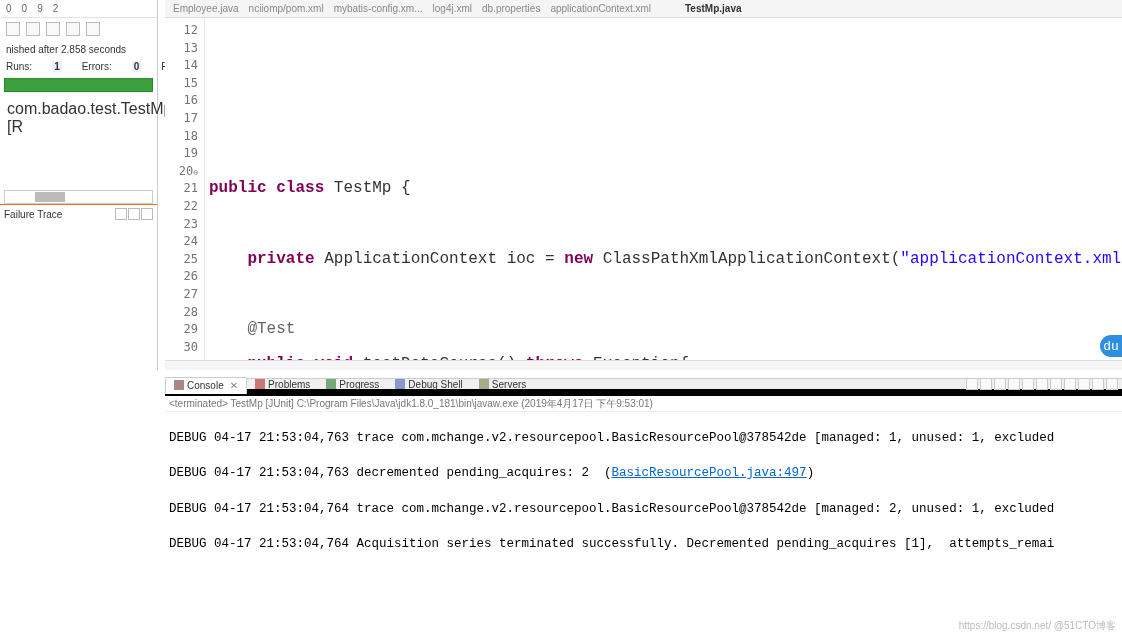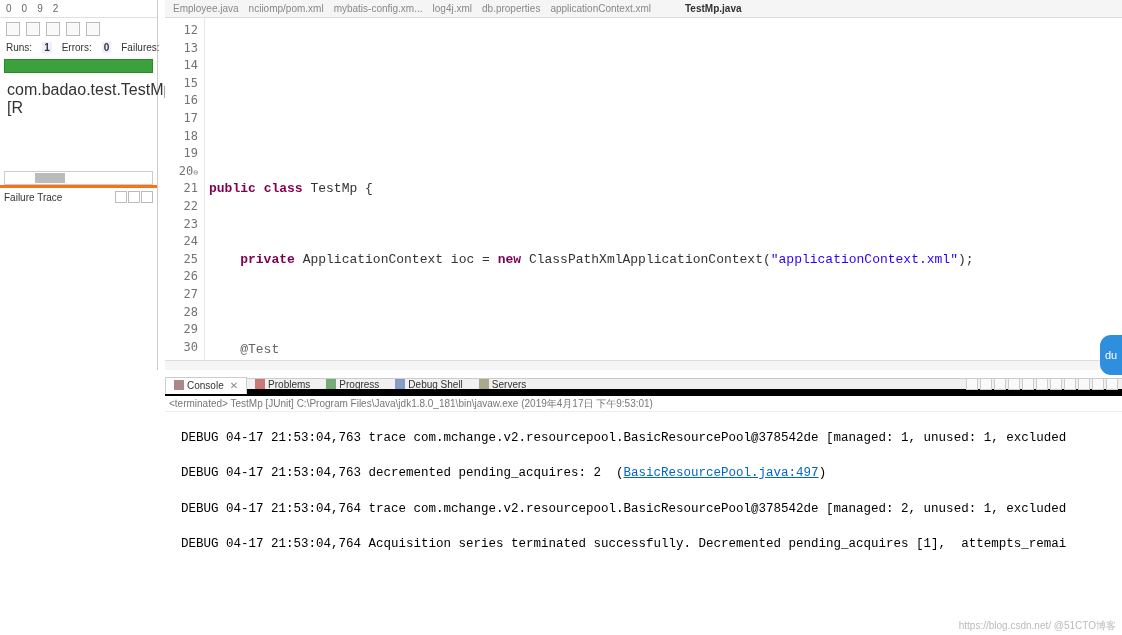--- a/index.html
+++ b/index.html
@@ -9,60 +9,60 @@
 .editor-tabs { position:absolute; top:0; left:165px; right:0; height:18px; background:#f5f5f5; border-bottom:1px solid #ddd; display:flex; gap:10px; padding-left:8px; color:#888; font-size:10px; align-items:center; overflow:hidden; }
 .editor-tabs .tab { white-space:nowrap; }
 .editor-tabs .tab.active { color:#333; font-weight:bold;margin-left:24px; }
 
 
 .left-panel { position:absolute; left:0; top:0; width:158px; height:370px; border-right:1px solid #ccc; background:#fff; }
 .left-toolbar1 { height:18px; border-bottom:1px solid #e0e0e0; display:flex; align-items:center; gap:10px; padding:0 6px; color:#666; font-size:10px; }
 .left-toolbar2 { height:22px; display:flex; align-items:center; gap:6px; padding:2px 6px; }
 .left-toolbar2 .ico { width:14px; height:14px; border:1px solid #bbb; background:#f9f9f9; }
 .finish-line { padding:4px 6px; font-size:10px; color:#333; }
-.stat-line { padding:2px 6px; font-size:10px; color:#333; display:flex; gap:10px; }
+.stat-line { padding:2px 6px; font-size:10px; color:#333; display:flex; gap:20px; }
 .stat-line .val { font-weight:bold; background:#eef; padding:0 2px; }
 .progress-bar { margin:4px 4px; height:14px; background:#3ca03c; border:1px solid #2a8a2a; }
 .tree { padding:4px 4px; font-size:16px; }
 .tree .node { display:flex; align-items:center; gap:3px; }
 .tree .ico { width:12px; height:10px; background:#6a9; }
 .scroller-pad { margin-top:50px; height:14px; border:1px solid #ccc; margin-left:4px; margin-right:4px; position:relative; }
 .scroller-pad .thumb { position:absolute; left:30px; top:1px; width:30px; height:10px; background:#bbb; }
-.failure-header { padding:3px 4px; border-top:3px solid #f97316; display:flex; align-items:center; justify-content:space-between; font-size:10px; }
+.failure-header { padding:3px 4px; border-top:1px solid #f97316; display:flex; align-items:center; justify-content:space-between; font-size:10px; }
 .failure-header .btns { display:flex; gap:1px; }
 .failure-header .btns span { width:12px; height:12px; border:1px solid #bbb; }
 
 
 .editor-area { position:absolute; left:165px; top:18px; right:0; height:350px; background:#fff; display:flex; }
 .gutter { width:40px; background:#fff; border-right:1px solid #e8e8e8; text-align:right; padding-right:6px; padding-top:4px; font-family:Consolas,monospace; font-size:12px; color:#737373; }
 .gutter .ln { height:17.6px; line-height:17.6px; }
-.code { flex:1; font-family:Consolas,"Courier New",monospace; font-size:13px; line-height:17.6px; padding-top:4px; padding-left:4px; white-space:pre; overflow:hidden; }
+.code { flex:1; font-family:Consolas,"Courier New",monospace; font-size:16px; line-height:17.6px; padding-top:4px; padding-left:4px; white-space:pre; overflow:hidden; }
 .kw { color:#7f0055; font-weight:bold; }
 .str { color:#2a00ff; }
 .ann { color:#646464; }
 .link { color:#0066cc; text-decoration:underline; }
 .cursor-bar { position:absolute; left:165px; top:360px; right:0; height:10px; background:#f5f5f5; border-top:1px solid #ddd; }
 
 
 .bottom-tabs { position:absolute; left:165px; top:378px; right:0; height:18px; border-top:1px solid #ccc; border-bottom:7px solid #000000; display:flex; align-items:center; background:#f0f0f0; font-size:10px; }
 .bottom-tabs .tab { padding:2px 8px; display:flex; align-items:center; gap:3px; }
 .bottom-tabs .tab.active { background:#fff; border:1px solid #ccc; border-bottom:1px solid #fff; position:relative; top:1px; }
 .bottom-tabs .tab .ico { width:10px; height:10px; }
 .bottom-tabs .spacer { flex:1; }
 .bottom-tabs .actions { display:flex; gap:2px; padding-right:4px; }
 .bottom-tabs .actions span { width:12px; height:12px; border:1px solid #ccc; background:#fafafa; }
 
 
 .console-header { position:absolute; left:165px; top:396px; right:0; height:16px; font-size:10px; color:#777; padding-left:4px; border-bottom:1px solid #eee; line-height:16px; }
-.console-body { position:absolute; left:165px; top:412px; right:0; bottom:17px; font-family:Consolas,"Courier New",monospace; font-size:12.5px; line-height:17.7px; white-space:pre; overflow:hidden; color:#000;margin-left:12px; }
+.console-body { position:absolute; left:165px; top:412px; right:0; bottom:17px; font-family:Consolas,"Courier New",monospace; font-size:12.5px; line-height:17.7px; white-space:pre; overflow:hidden; color:#000; }
 .console-line { padding-left:4px; }
 
 
 .watermark { position:absolute; right:6px; bottom:2px; font-size:10px; color:#bbb; }
-.du-badge { position:absolute; right:0; top:335px; width:22px; height:40px; border-radius:11px 0 0 11px; background:#2d8fdd; color:#fff; display:flex; align-items:center; justify-content:center; font-size:11px; }
+.du-badge { position:absolute; right:0; top:335px; width:22px; height:22px; border-radius:11px 0 0 11px; background:#2d8fdd; color:#fff; display:flex; align-items:center; justify-content:center; font-size:13px;font-family:Liberation Mono, monospace; }
 </style>
 </head>
 <body>
 
 <div class="editor-tabs">
   <span class="tab">Employee.java</span>
   <span class="tab">nciiomp/pom.xml</span>
   <span class="tab">mybatis-config.xm...</span>
   <span class="tab">log4j.xml</span>
   <span class="tab">db.properties</span>
@@ -77,20 +77,21 @@
     <span>9</span>
     <span>2</span>
   </div>
   <div class="left-toolbar2">
     <span class="ico"></span>
     <span class="ico"></span>
     <span class="ico"></span>
     <span class="ico"></span>
     <span class="ico"></span>
   </div>
+  <div class="finish-line">nished after 2.858 seconds</div>
   <div class="stat-line">
     <span>Runs:</span>
     <span class="val">1</span>
     <span>Errors:</span>
     <span class="val">0</span>
     <span>Failures:</span>
   </div>
   <div class="progress-bar"></div>
   <div class="tree">
     <div class="node">
@@ -135,21 +136,21 @@
   </div>
   <div class="code">
 <span style="display: block;"> </span>
 <span style="display: block;"> </span>
 <span style="display: block;"> </span>
 <span style="display: block;"> </span>
 <span style="display: block;"><span class="kw">public</span> <span class="kw">class</span> <span>TestMp {</span></span>
 <span style="display: block;"> </span>
 <span style="display: block;">    <span class="kw">private</span> <span>ApplicationContext ioc = </span><span class="kw">new</span><span> ClassPathXmlApplicationContext(</span><span class="str">"applicationContext.xml"</span><span>);</span></span>
 <span style="display: block;"> </span>
-<span style="display: block; margin-top: 20px;">    <span class="ann">@Test</span></span>
+<span style="display: block;">    <span class="ann">@Test</span></span>
 <span style="display: block;">    <span class="kw">public</span> <span class="kw">void</span><span> testDataSource() </span><span class="kw">throws</span><span> Exception{</span></span>
 
 
 
 
 
 
 
 
 

